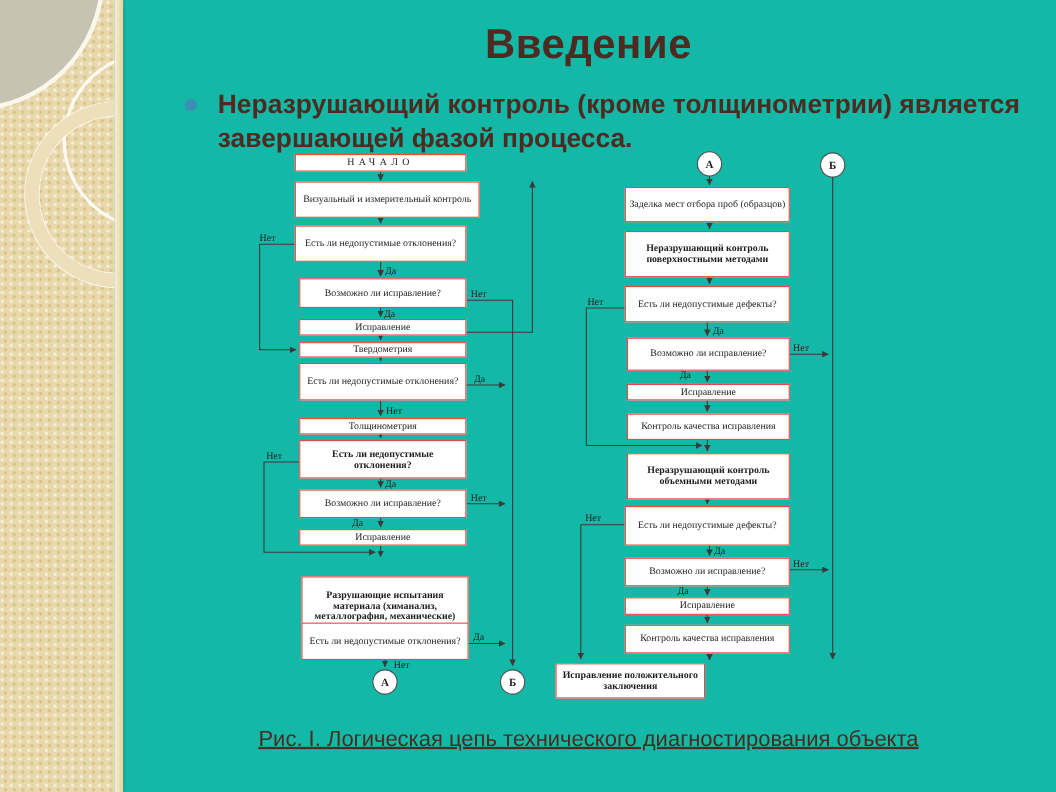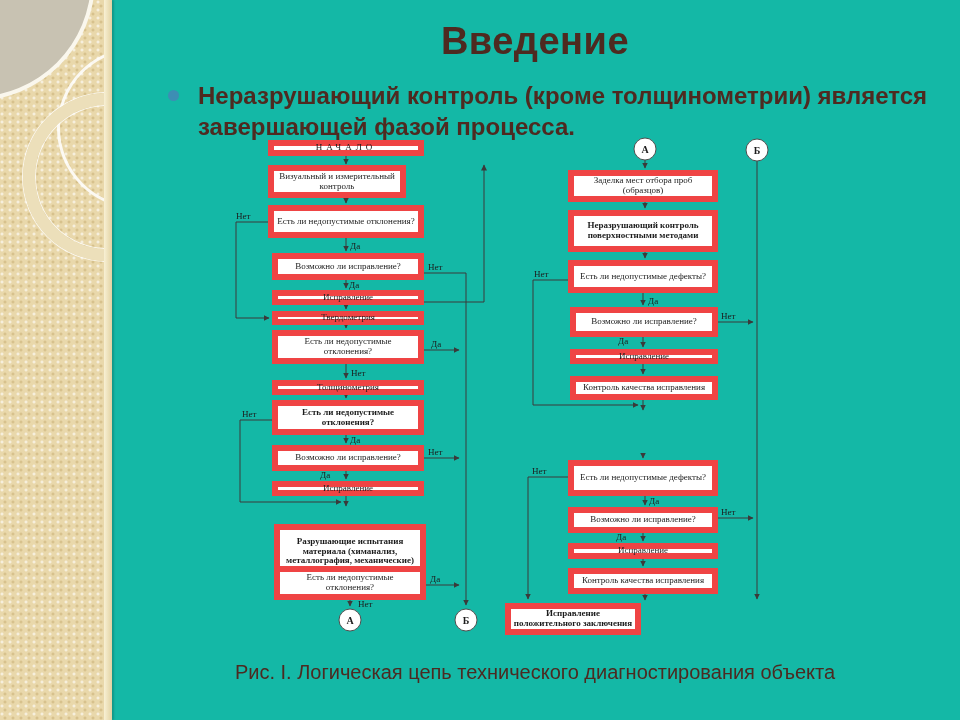--- a/index.html
+++ b/index.html
@@ -23,26 +23,26 @@
     box-shadow:0 0 0 1px rgba(255,255,255,.8), inset 0 0 0 1px rgba(255,255,255,.8);}
   .c-ring-white{left:57px;top:47px;width:156px;height:156px;border:3px solid rgba(255,255,255,.85);}
 
   
   .title{position:absolute;left:110px;right:0;top:20px;text-align:center;
     font-size:38px;font-weight:bold;color:#4e2a20;letter-spacing:.5px;}
   .bullet-row{position:absolute;left:168px;top:80px;width:772px;display:flex;}
   .bullet-dot{flex:0 0 auto;width:11px;height:11px;border-radius:50%;background:#3d8eb4;margin-top:10px;}
   .bullet-text{padding-left:19px;font-size:24px;font-weight:bold;line-height:1.3;color:#4e2a20;}
   .caption{position:absolute;left:110px;right:0;top:661px;text-align:center;
-    font-size:20px;color:#4c2a21;}
+    font-size:20px;color:#4c2a21;text-decoration:underline;}
 
   
   .flow{position:absolute;left:228px;top:136px;width:566px;height:508px;}
   .fsvg{position:absolute;left:0;top:0;}
-  .fnode{position:absolute;border:6px solid #ef4444;background:#fff;box-sizing:border-box;
+  .fnode{position:absolute;border:1px solid #ef4444;background:#fff;box-sizing:border-box;
     display:flex;align-items:center;justify-content:center;text-align:center;
     font-family:"Liberation Serif","DejaVu Serif",serif;font-size:9px;line-height:1.1;
     color:#1c1c1c;padding:1px 2px;}
   .bold{font-weight:bold;}
   .ls{letter-spacing:4px;}
   .elbl{font-family:"Liberation Serif","DejaVu Serif",serif;font-size:9px;fill:#1c1c1c;}
   .clbl{font-family:"Liberation Serif","DejaVu Serif",serif;font-size:10px;font-weight:bold;fill:#1c1c1c;text-anchor:middle;}
 </style>
 </head>
 <body>
@@ -140,39 +140,40 @@
       <text class="elbl" x="306" y="141">Нет</text>
       <text class="elbl" x="390" y="208">Да</text>
       <text class="elbl" x="493" y="183">Нет</text>
       <text class="elbl" x="421" y="368">Да</text>
       <text class="elbl" x="304" y="338">Нет</text>
       <text class="elbl" x="388" y="404">Да</text>
       <text class="elbl" x="493" y="379">Нет</text>
     </svg>
 
     <div class="fnode ls" style="left:40px;top:4px;width:156px;height:16px">НАЧАЛО</div>
-    <div class="fnode" style="left:40px;top:29px;width:138px;height:33px">Визуальный и измерительный контроль</div>
+    <div class="fnode" style="left:40px;top:29px;width:168px;height:33px">Визуальный и измерительный контроль</div>
     <div class="fnode" style="left:40px;top:69px;width:156px;height:33px">Есть ли недопустимые отклонения?</div>
     <div class="fnode" style="left:44px;top:117px;width:152px;height:27px">Возможно ли исправление?</div>
     <div class="fnode" style="left:44px;top:154px;width:152px;height:15px">Исправление</div>
     <div class="fnode" style="left:44px;top:175px;width:152px;height:14px">Твердометрия</div>
     <div class="fnode" style="left:44px;top:194px;width:152px;height:34px">Есть ли недопустимые отклонения?</div>
     <div class="fnode" style="left:44px;top:244px;width:152px;height:15px">Толщинометрия</div>
     <div class="fnode bold" style="left:44px;top:264px;width:152px;height:35px">Есть ли недопустимые отклонения?</div>
     <div class="fnode" style="left:44px;top:309px;width:152px;height:26px">Возможно ли исправление?</div>
     <div class="fnode" style="left:44px;top:345px;width:152px;height:15px">Исправление</div>
     <div class="fnode bold" style="left:46px;top:388px;width:152px;height:55px">Разрушающие испытания материала (химанализ, металлография, механические)</div>
     <div class="fnode" style="left:46px;top:430px;width:152px;height:34px">Есть ли недопустимые отклонения?</div>
 
     <div class="fnode bold" style="left:340px;top:74px;width:150px;height:42px">Неразрушающий контроль поверхностными методами</div>
     <div class="fnode" style="left:340px;top:34px;width:150px;height:32px">Заделка мест отбора проб (образцов)</div>
     <div class="fnode" style="left:340px;top:124px;width:150px;height:33px">Есть ли недопустимые дефекты?</div>
     <div class="fnode" style="left:342px;top:171px;width:148px;height:30px">Возможно ли исправление?</div>
     <div class="fnode" style="left:342px;top:213px;width:148px;height:15px">Исправление</div>
     <div class="fnode" style="left:342px;top:240px;width:148px;height:24px">Контроль качества исправления</div>
+    <div class="fnode bold" style="left:342px;top:276px;width:148px;height:42px">Неразрушающий контроль объемными методами</div>
     <div class="fnode" style="left:340px;top:324px;width:150px;height:36px">Есть ли недопустимые дефекты?</div>
     <div class="fnode" style="left:340px;top:371px;width:150px;height:26px">Возможно ли исправление?</div>
     <div class="fnode" style="left:340px;top:407px;width:150px;height:16px">Исправление</div>
     <div class="fnode" style="left:340px;top:432px;width:150px;height:26px">Контроль качества исправления</div>
     <div class="fnode bold" style="left:277px;top:467px;width:136px;height:32px">Исправление положительного заключения</div>
 
   </div>
 
   <div class="caption">Рис. I. Логическая цепь технического диагностирования объекта</div>
 

